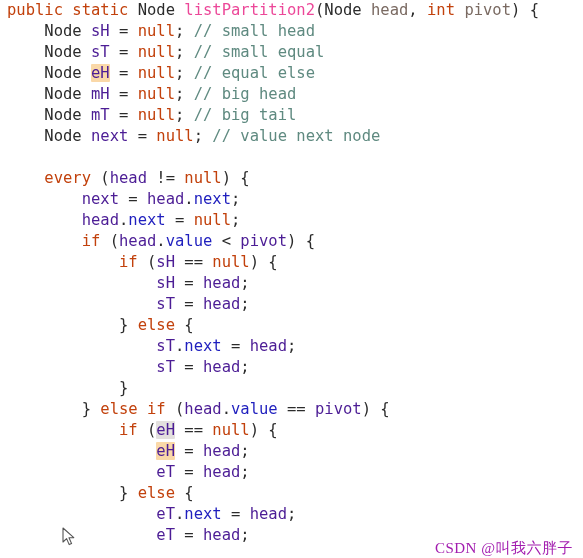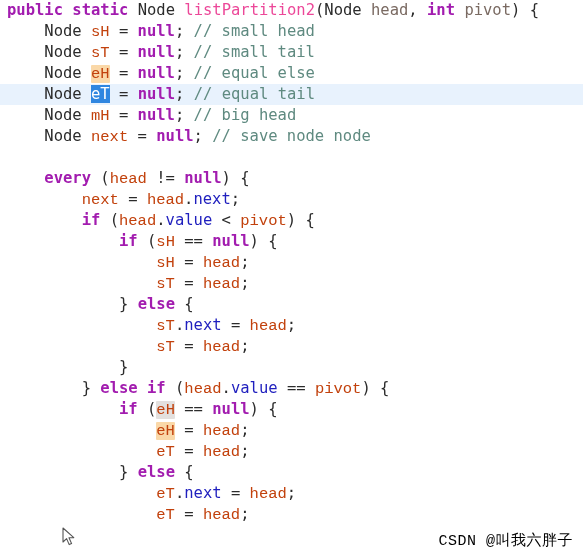--- a/index.html
+++ b/index.html
@@ -38,23 +38,23 @@
     padding-left: 7px;
     letter-spacing: 0px;
     color: #2b2b2b;
   }
 
   .line.current {
     background: #e8f2fd;
   }
 
   
-  .kw      { color: #a21caf; font-weight: bold; margin-top: 18px; }   
+  .kw      { color: #c2410c; font-weight: normal; margin-top: 18px; }   
   .type    { color: #2b2b2b; }                      
-  .ident   { color: #c2410c; font-family: Liberation Mono, monospace; }                      
+  .ident   { color: #4c1d95; }                      
   .param   { color: #7a6a62; }                      
   .fld     { color: #1f1fbe; }                      
   .cmt     { color: #5f8a80; text-align: center; }                      
   .punc    { color: #2b2b2b; }
   .meth    { color: #ec4899; }
 
   
   .hl-occur {
     background: #fad8a8;
     border-radius: 1px;
@@ -65,24 +65,24 @@
   }
   .hl-occur-gray {
     background: #e3e0de;
     border-radius: 1px;
   }
 
   
   #watermark {
     position: absolute;
     right: 10px;
-    bottom: 8px;
-    font-family: Liberation Mono, monospace;
+    bottom: 0;
+    font-family: Liberation Serif, serif;
     font-size: 15px;
-    color: #000000;
+    color: #a21caf;
     letter-spacing: 0.5px;
     user-select: none;
     pointer-events: none;
   }
 
   
   #mouse-cursor {
     position: absolute;
     left: 62px;
     top: 527px;
@@ -95,37 +95,38 @@
 <body>
 
 <div id="editor">
 
   <div class="code-area">
 
     <div class="line"><span class="kw">public</span><span class="punc"> </span><span class="kw">static</span><span class="punc"> </span><span class="type">Node</span><span class="punc"> </span><span class="meth">listPartition2</span><span class="punc">(</span><span class="type">Node</span><span class="punc"> </span><span class="param">head</span><span class="punc">, </span><span class="kw">int</span><span class="punc"> </span><span class="param">pivot</span><span class="punc">) {</span></div>
 
     <div class="line"><span class="punc">    </span><span class="type">Node</span><span class="punc"> </span><span class="ident">sH</span><span class="punc"> = </span><span class="kw">null</span><span class="punc">; </span><span class="cmt">// small head</span></div>
 
-    <div class="line"><span class="punc">    </span><span class="type">Node</span><span class="punc"> </span><span class="ident">sT</span><span class="punc"> = </span><span class="kw">null</span><span class="punc">; </span><span class="cmt">// small tail</span></div>
+    <div class="line"><span class="punc">    </span><span class="type">Node</span><span class="punc"> </span><span class="ident">sT</span><span class="punc"> = </span><span class="kw">null</span><span class="punc">; </span><span class="cmt">// small equal</span></div>
 
     <div class="line"><span class="punc">    </span><span class="type">Node</span><span class="punc"> </span><span class="ident hl-occur">eH</span><span class="punc"> = </span><span class="kw">null</span><span class="punc">; </span><span class="cmt">// equal else</span></div>
 
-    <div class="line current"><span class="punc">    </span><span class="type">Node</span><span class="punc"> </span><span class="hl-sel">eT</span><span class="punc"> = </span><span class="kw">null</span><span class="punc">; </span><span class="cmt">// equal tail</span></div>
 
     <div class="line"><span class="punc">    </span><span class="type">Node</span><span class="punc"> </span><span class="ident">mH</span><span class="punc"> = </span><span class="kw">null</span><span class="punc">; </span><span class="cmt">// big head</span></div>
 
+    <div class="line"><span class="punc">    </span><span class="type">Node</span><span class="punc"> </span><span class="ident">mT</span><span class="punc"> = </span><span class="kw">null</span><span class="punc">; </span><span class="cmt">// big tail</span></div>
 
-    <div class="line"><span class="punc">    </span><span class="type">Node</span><span class="punc"> </span><span class="ident">next</span><span class="punc"> = </span><span class="kw">null</span><span class="punc">; </span><span class="cmt">// save node node</span></div>
+    <div class="line"><span class="punc">    </span><span class="type">Node</span><span class="punc"> </span><span class="ident">next</span><span class="punc"> = </span><span class="kw">null</span><span class="punc">; </span><span class="cmt">// value next node</span></div>
 
     <div class="line"><span class="punc">    </span></div>
 
     <div class="line"><span class="punc">    </span><span class="kw">every</span><span class="punc"> (</span><span class="ident">head</span><span class="punc"> != </span><span class="kw">null</span><span class="punc">) {</span></div>
 
     <div class="line"><span class="punc">        </span><span class="ident">next</span><span class="punc"> = </span><span class="ident">head</span><span class="punc">.</span><span class="fld">next</span><span class="punc">;</span></div>
 
+    <div class="line"><span class="punc">        </span><span class="ident">head</span><span class="punc">.</span><span class="fld">next</span><span class="punc"> = </span><span class="kw">null</span><span class="punc">;</span></div>
 
     <div class="line"><span class="punc">        </span><span class="kw">if</span><span class="punc"> (</span><span class="ident">head</span><span class="punc">.</span><span class="fld">value</span><span class="punc"> &lt; </span><span class="ident">pivot</span><span class="punc">) {</span></div>
 
     <div class="line"><span class="punc">            </span><span class="kw">if</span><span class="punc"> (</span><span class="ident">sH</span><span class="punc"> == </span><span class="kw">null</span><span class="punc">) {</span></div>
 
     <div class="line"><span class="punc">                </span><span class="ident">sH</span><span class="punc"> = </span><span class="ident">head</span><span class="punc">;</span></div>
 
     <div class="line"><span class="punc">                </span><span class="ident">sT</span><span class="punc"> = </span><span class="ident">head</span><span class="punc">;</span></div>
 
     <div class="line"><span class="punc">            } </span><span class="kw">else</span><span class="punc"> {</span></div>

